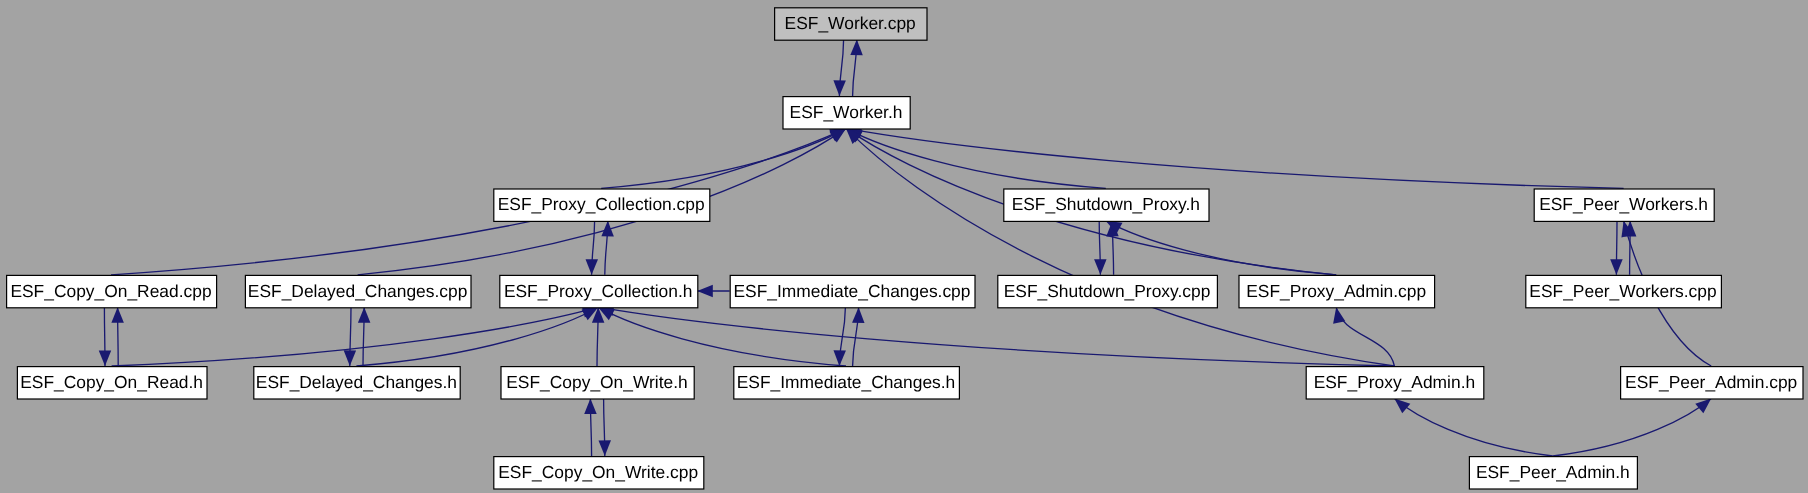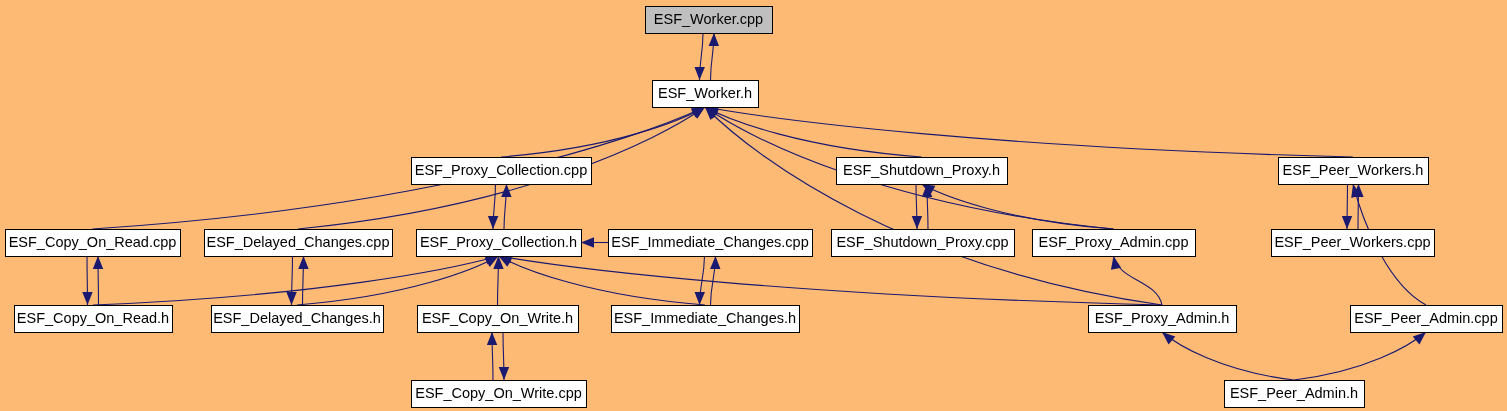--- a/index.html
+++ b/index.html
@@ -7,21 +7,21 @@
     padding: 0;
     background: #ffffff;
   }
   body {
     font-family: "Liberation Sans", sans-serif;
   }
   #diagram-root {
     position: relative;
     width: 1507px;
     height: 411px;
-    background: #fdba74;
+    background: #a3a3a3;
     overflow: hidden;
   }
   #graph-svg {
     position: absolute;
     left: 0;
     top: 0;
     width: 1507px;
     height: 411px;
     display: block;
   }

